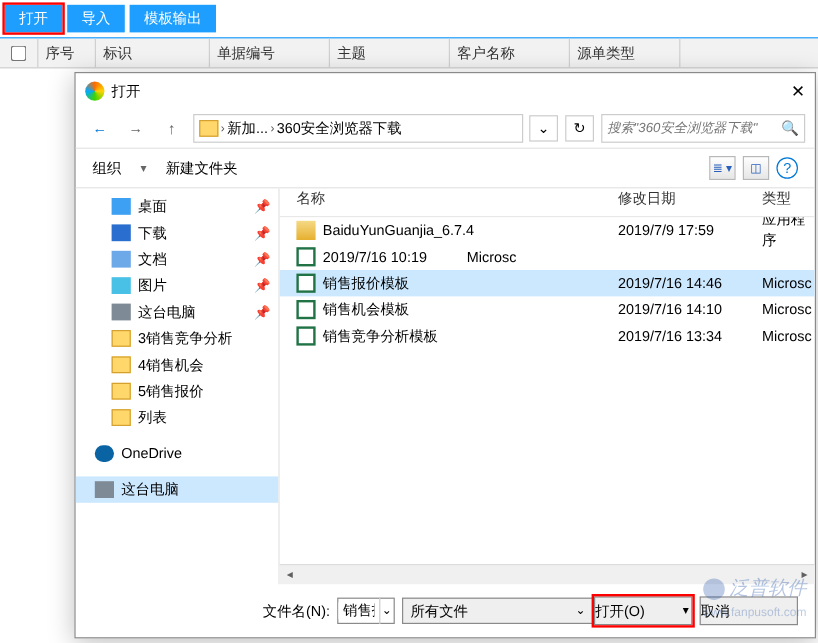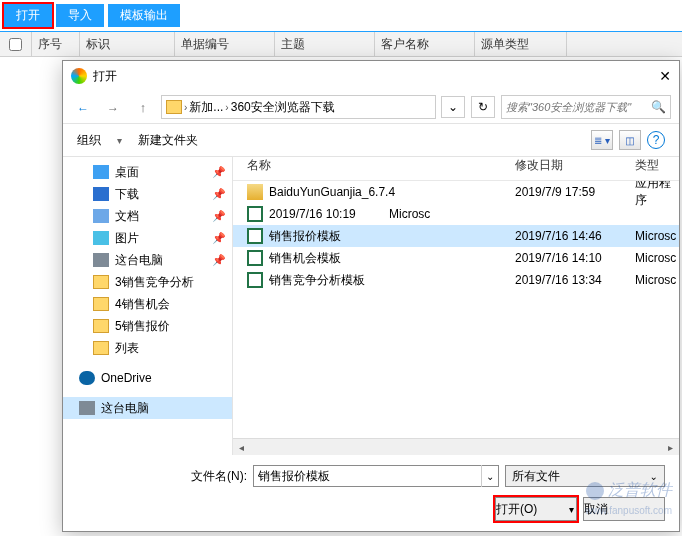--- a/index.html
+++ b/index.html
@@ -77,21 +77,21 @@
 .fr-exe { background: linear-gradient(#f5d985,#e6b030); }
 .fr-xls { background: #217346; position: relative; }
 .fr-xls::after { content: ""; position: absolute; inset: 2px; background: #fff; }
 .fr-name { width: 246px; }
 .fr-date { width: 120px; }
 .fr-type { flex: 1; }
 .file-scrolls { height: 17px; background: #f0f0f0; border-top: 1px solid #dcdcdc; display: flex; }
 .sc-left, .sc-right { width: 17px; display: flex; align-items: center; justify-content: center; color: #606060; font-size: 10px; }
 .sc-track { flex: 1; }
 
-.dlg-footer { padding: 10px 14px 10px 14px; display: flex; flex-direction: column; gap: 10px; font-size: 12px; }
+.dlg-footer { padding: 10px 14px 10px 14px; display: flex; flex-direction: row; font-size: 12px; margin-left: 28px; }
 .fn-row { display: flex; align-items: center; gap: 6px; }
 .fn-label { width: 170px; text-align: right; }
 .fn-input { flex: 1; height: 22px; border: 1px solid #8a8a8a; background: #fff; display: flex; align-items: center; }
 .fn-input input { border: none; outline: none; font-size: 12px; width: 100%; padding: 0 4px; }
 .fn-dd { width: 18px; height: 22px; border-left: 1px solid #ccc; display: flex; align-items: center; justify-content: center; font-size: 10px; }
 .ft-select { width: 160px; height: 22px; border: 1px solid #8a8a8a; display: flex; align-items: center; padding: 0 6px; background: #efefef; }
 .ft-select .dd { margin-left: auto; font-size: 10px; }
 .btn-row { display: flex; justify-content: flex-end; gap: 6px; }
 .dlg-btn { width: 82px; height: 24px; border: 1px solid #8a8a8a; background: #efefef; display: flex; align-items: center; justify-content: flex-start; cursor: pointer; }
 .dlg-btn.split { position: relative; }

